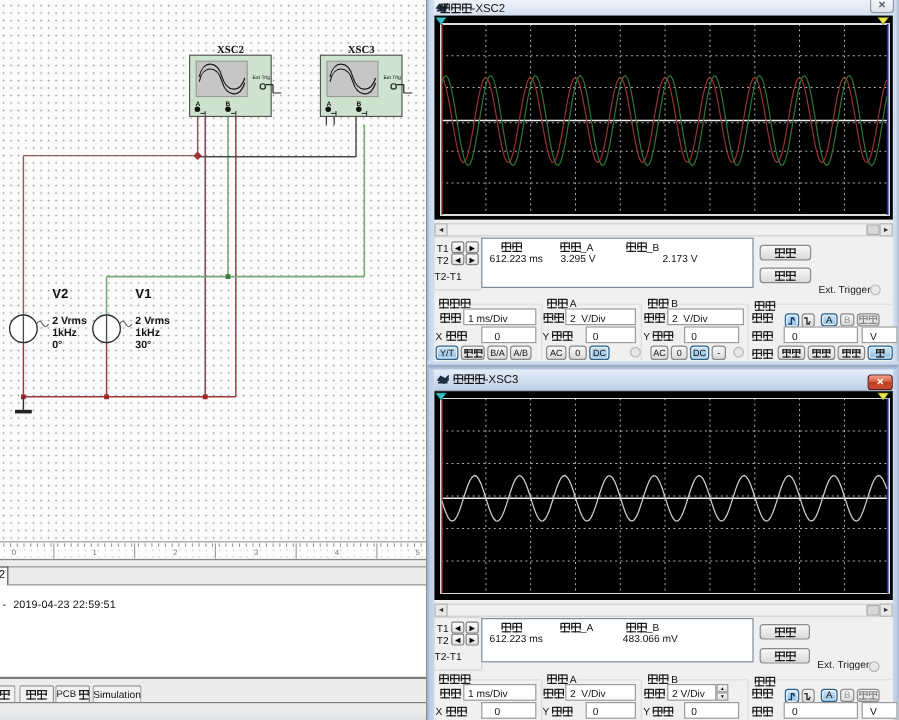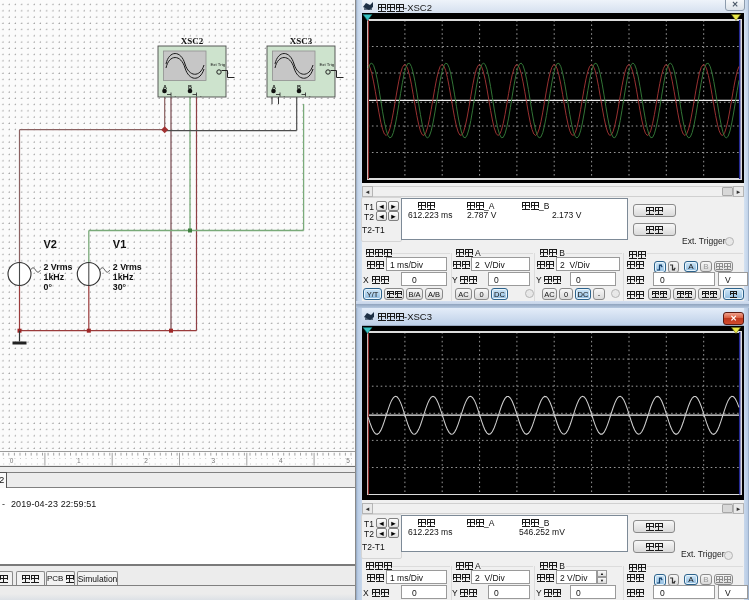--- a/index.html
+++ b/index.html
@@ -327,21 +327,21 @@
 <div class="ab" style="left:0;top:594px;width:356px;height:6px;background:linear-gradient(#ececec,#dde1e6)"></div>
 <div class="ab" style="left:355px;top:0;width:1px;height:600px;background:#8a8a8a"></div>
 <div class="ab" style="left:356px;top:0;width:393px;height:305px;background:#f0f0f0"></div>
     <div class="ab" style="left:356px;top:0;width:6px;height:305px;background:linear-gradient(90deg,#93a5bd,#c4d5ea 30%,#d4e2f2)"></div>
     <div class="ab" style="left:744px;top:0;width:5px;height:305px;background:linear-gradient(90deg,#d4e2f2,#c4d5ea 70%,#93a5bd)"></div>
     <div class="ab" style="left:362px;top:0;width:382px;height:13px;background:linear-gradient(#eef3fa,#d5e0ef);border-bottom:1px solid #aab8cb"></div>
     <svg class="ab" style="left:362px;top:1px" width="12" height="11" viewBox="0 0 12 11">
       <path d="M1,6 L4,2 L8,4 L11,1 L11,6 L7,9 L3,7 Z" fill="#1d2f45"></path>
       <path d="M2,8 h8" stroke="#1d2f45" stroke-width="1.3"></path>
     </svg>
-    <div class="ab" style="left:377px;top:2px;font-size:9.5px;color:#1a1a1a"><span class="cj"></span><span class="cj"></span><span class="cj"></span>-XSC2</div>
+    <div class="ab" style="left:366px;top:2px;font-size:9.5px;color:#1a1a1a"><span class="cj"></span><span class="cj"></span><span class="cj"></span>-XSC2</div>
     <div class="ab" style="left:725px;top:-3px;width:20px;height:14px;border:1px solid #8d9cad;border-radius:3px;background:linear-gradient(#fbfcfd,#dde3ea);box-sizing:border-box;display:flex;align-items:flex-end;justify-content:center;color:#4a5868;font-size:8px;font-weight:bold;line-height:10px">✕</div>
     <div class="ab" style="left:362px;top:13px;width:382px;height:170px;background:#000"></div>
     <svg class="ab" style="left:362px;top:13px" width="382" height="170" viewBox="362 13 382 170">
       <line x1="404.9" y1="20" x2="404.9" y2="179" stroke="#b2b2b2" stroke-width="0.85" stroke-dasharray="1.6,2.8"></line>
       <line x1="442.2" y1="20" x2="442.2" y2="179" stroke="#b2b2b2" stroke-width="0.85" stroke-dasharray="1.6,2.8"></line>
       <line x1="479.6" y1="20" x2="479.6" y2="179" stroke="#b2b2b2" stroke-width="0.85" stroke-dasharray="1.6,2.8"></line>
       <line x1="516.9" y1="20" x2="516.9" y2="179" stroke="#b2b2b2" stroke-width="0.85" stroke-dasharray="1.6,2.8"></line>
       <line x1="554.2" y1="20" x2="554.2" y2="179" stroke="#b2b2b2" stroke-width="0.85" stroke-dasharray="1.6,2.8"></line>
       <line x1="591.6" y1="20" x2="591.6" y2="179" stroke="#b2b2b2" stroke-width="0.85" stroke-dasharray="1.6,2.8"></line>
       <line x1="629.0" y1="20" x2="629.0" y2="179" stroke="#b2b2b2" stroke-width="0.85" stroke-dasharray="1.6,2.8"></line>
@@ -371,21 +371,21 @@
     <div class="ab" style="left:362px;top:225px;font-size:8.5px;color:#111">T2-T1</div>
     <div class="arrbtn" style="left:376px;top:201px">◄</div>
     <div class="arrbtn" style="left:388px;top:201px">►</div>
     <div class="arrbtn" style="left:376px;top:211px">◄</div>
     <div class="arrbtn" style="left:388px;top:211px">►</div>
     <div class="ab" style="left:401px;top:198px;width:227px;height:42px;background:#fff;border:1px solid #7d8a97;box-sizing:border-box"></div>
     <div class="ab" style="left:417px;top:201px;font-size:8.5px;color:#111"><span class="cj"></span><span class="cj"></span></div>
     <div class="ab" style="left:466px;top:201px;font-size:8.5px;color:#111"><span class="cj"></span><span class="cj"></span>_A</div>
     <div class="ab" style="left:521px;top:201px;font-size:8.5px;color:#111"><span class="cj"></span><span class="cj"></span>_B</div>
     <div class="ab" style="left:408px;top:210px;font-size:8.5px;color:#111">612.223 ms</div>
-    <div class="ab" style="left:467px;top:210px;font-size:8.5px;color:#111">2.787 V</div>
+    <div class="ab" style="left:467px;top:210px;font-size:8.5px;color:#111">3.295 V</div>
     <div class="ab" style="left:552px;top:210px;font-size:8.5px;color:#111">2.173 V</div>
     <div class="btn" style="left:633px;top:204px;width:43px;height:13px;font-size:9px">
       <span class="cj"></span>
       <span class="cj"></span>
     </div>
     <div class="btn" style="left:633px;top:223px;width:43px;height:13px;font-size:9px">
       <span class="cj"></span>
       <span class="cj"></span>
     </div>
     <div class="ab" style="left:682px;top:236px;font-size:8.5px;color:#222">Ext. Trigger</div>
@@ -512,21 +512,21 @@
     <div class="ab" style="left:362px;top:542px;font-size:8.5px;color:#111">T2-T1</div>
     <div class="arrbtn" style="left:376px;top:518px">◄</div>
     <div class="arrbtn" style="left:388px;top:518px">►</div>
     <div class="arrbtn" style="left:376px;top:528px">◄</div>
     <div class="arrbtn" style="left:388px;top:528px">►</div>
     <div class="ab" style="left:401px;top:515px;width:227px;height:37px;background:#fff;border:1px solid #7d8a97;box-sizing:border-box"></div>
     <div class="ab" style="left:417px;top:518px;font-size:8.5px;color:#111"><span class="cj"></span><span class="cj"></span></div>
     <div class="ab" style="left:466px;top:518px;font-size:8.5px;color:#111"><span class="cj"></span><span class="cj"></span>_A</div>
     <div class="ab" style="left:521px;top:518px;font-size:8.5px;color:#111"><span class="cj"></span><span class="cj"></span>_B</div>
     <div class="ab" style="left:408px;top:527px;font-size:8.5px;color:#111">612.223 ms</div>
-    <div class="ab" style="left:519px;top:527px;font-size:8.5px;color:#111">546.252 mV</div>
+    <div class="ab" style="left:519px;top:527px;font-size:8.5px;color:#111">483.066 mV</div>
     <div class="btn" style="left:633px;top:520px;width:42px;height:13px;font-size:9px">
       <span class="cj"></span>
       <span class="cj"></span>
     </div>
     <div class="btn" style="left:633px;top:540px;width:42px;height:13px;font-size:9px">
       <span class="cj"></span>
       <span class="cj"></span>
     </div>
     <div class="ab" style="left:681px;top:549px;font-size:8.5px;color:#222">Ext. Trigger</div>
     <div class="circ" style="left:724px;top:551px"></div>

